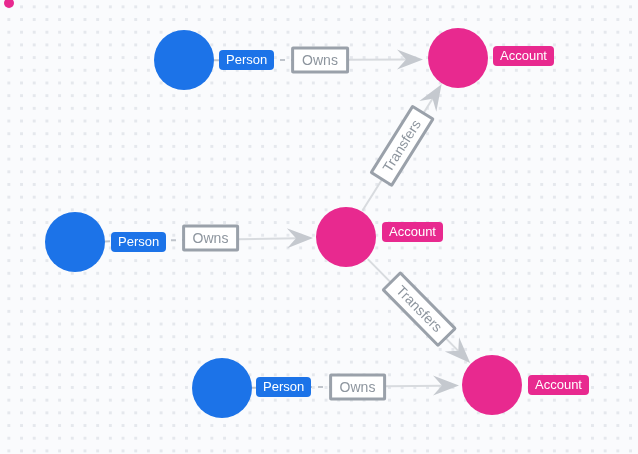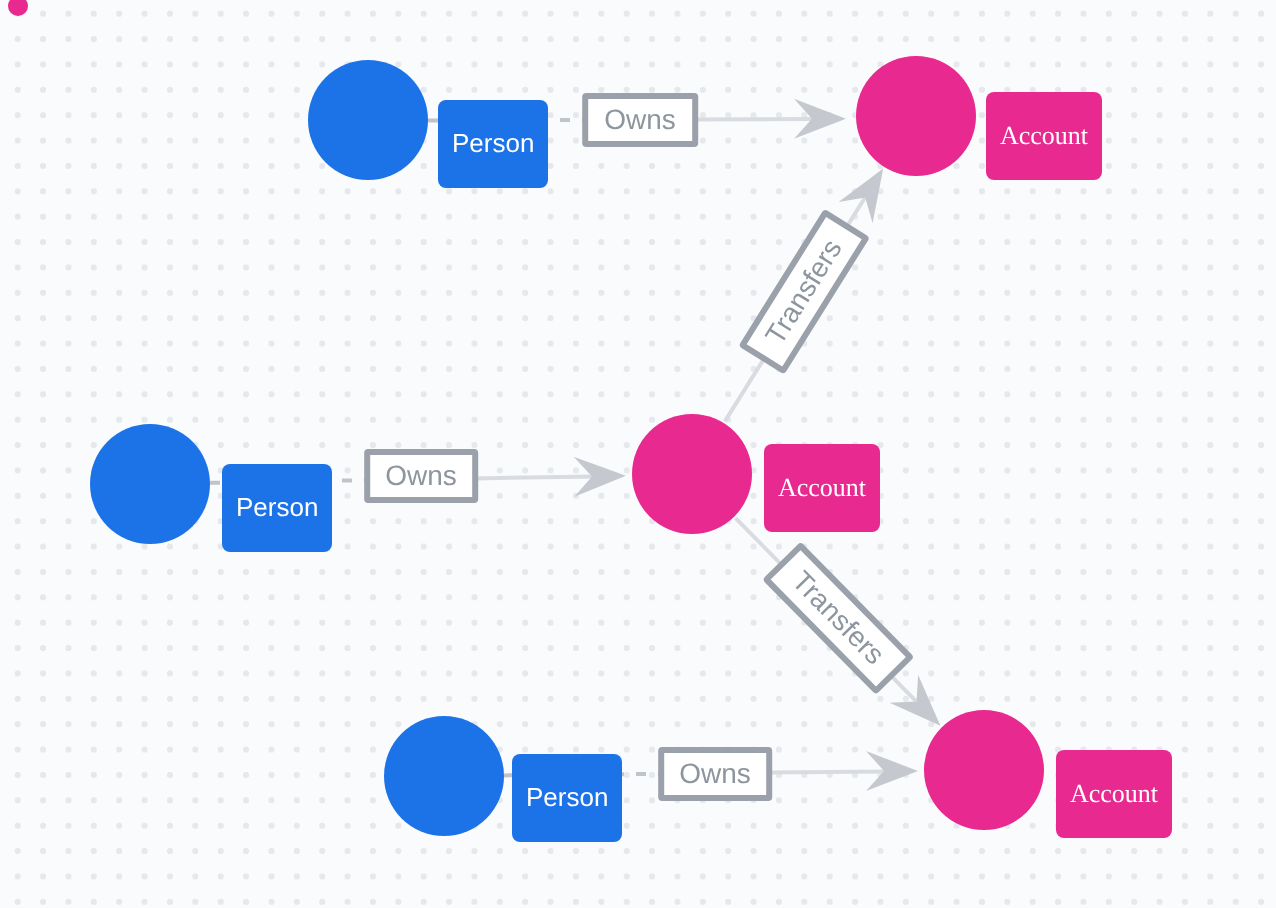--- a/index.html
+++ b/index.html
@@ -17,26 +17,26 @@
     overflow: hidden;
   }
 
   svg.layer { position: absolute; left: 0; top: 0; }
 
   .badge {
     position: absolute;
     color: #ffffff;
     font-size: 13px;
     line-height: 16px;
-    padding: 14px 7px;
+    padding: 2px 7px;
     border-radius: 4px;
     white-space: nowrap;
   }
   .badge.person  { background: #1c73e8; }
-  .badge.account { background: #e8298f; font-family: Liberation Serif, serif; }
+  .badge.account { background: #e8298f; }
 
   .rel {
     position: absolute;
     background: #ffffff;
     border: 3px solid #9aa1aa;
     color: #8d959e;
     font-size: 14px;
     line-height: 17px;
     padding: 2px 8px;
     border-radius: 2px;

